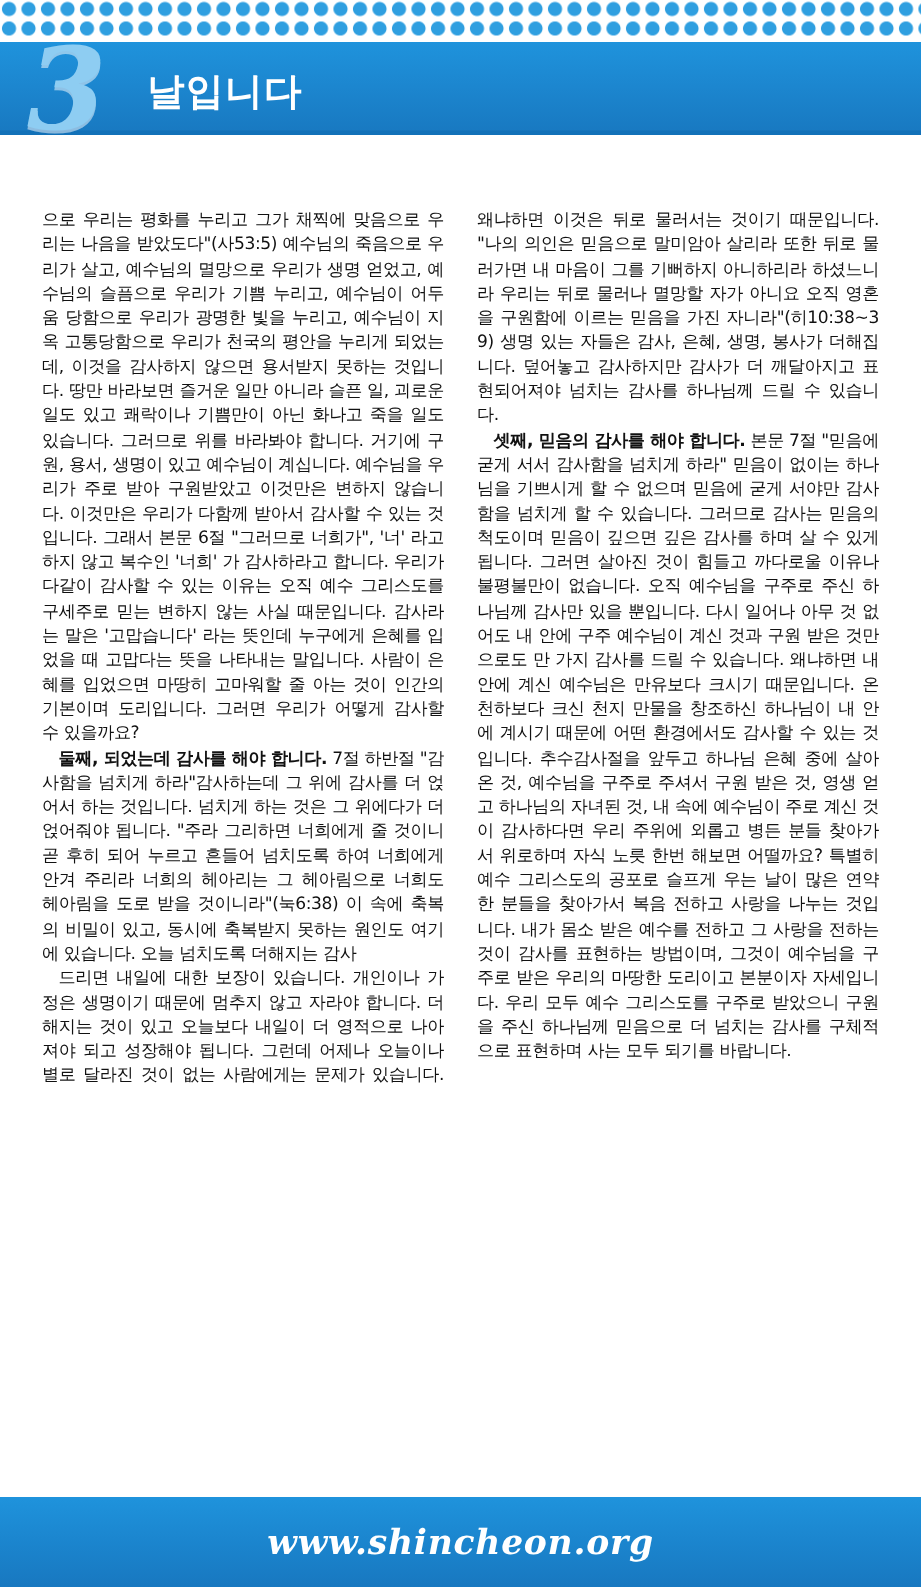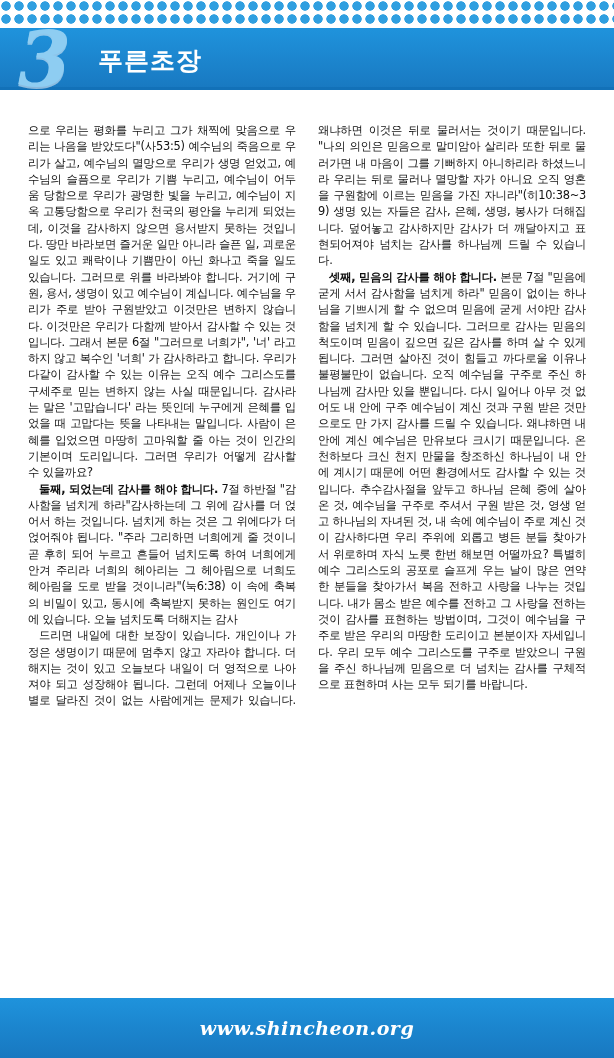--- a/index.html
+++ b/index.html
@@ -103,21 +103,21 @@
     top: 118px;
     left: 0;
     width: 614px;
     height: 880px;
     padding: 0;
     box-sizing: border-box;
   }
   .columns {
     position: absolute;
     left: 28px;
-    top: 4px;
+    top: 20px;
     width: 558px;
     height: 872px;
     column-count: 2;
     column-gap: 22px;
     font-size: 11.4px;
     line-height: 16.3px;
     text-align: justify;
     color: #111111;
     word-break: break-all;
     letter-spacing: -0.25px;
@@ -142,34 +142,34 @@
     height: 60px;
     background: linear-gradient(180deg, #1f93dc 0%, #1b85ce 50%, #1878c0 100%);
     display: flex;
     align-items: center;
     justify-content: center;
   }
   .footer-url {
     font-family: "DejaVu Serif", "Liberation Serif", serif;
     font-style: italic;
     font-weight: bold;
-    font-size: 19px;
+    font-size: 23px;
     color: #ffffff;
     letter-spacing: 0.5px;
   }
 </style>
 </head>
 <body>
 
 <div class="header">
   <div class="header-dots"></div>
   <div class="header-band"></div>
   <div class="header-bottomwhite"></div>
   <div class="chapter-number">3</div>
-  <div class="chapter-title">푸른초장</div>
+  <div class="chapter-title">날입니다</div>
 </div>
 
 <div class="content">
   <div class="columns">
     <p class="first">으로 우리는 평화를 누리고 그가 채찍에 맞음으로 우리는 나음을 받았도다"(사53:5) 예수님의 죽음으로 우리가 살고, 예수님의 멸망으로 우리가 생명 얻었고, 예수님의 슬픔으로 우리가 기쁨 누리고, 예수님이 어두움 당함으로 우리가 광명한 빛을 누리고, 예수님이 지옥 고통당함으로 우리가 천국의 평안을 누리게 되었는데, 이것을 감사하지 않으면 용서받지 못하는 것입니다. 땅만 바라보면 즐거운 일만 아니라 슬픈 일, 괴로운 일도 있고 쾌락이나 기쁨만이 아닌 화나고 죽을 일도 있습니다. 그러므로 위를 바라봐야 합니다. 거기에 구원, 용서, 생명이 있고 예수님이 계십니다. 예수님을 우리가 주로 받아 구원받았고 이것만은 변하지 않습니다. 이것만은 우리가 다함께 받아서 감사할 수 있는 것입니다. 그래서 본문 6절 "그러므로 너희가", '너' 라고 하지 않고 복수인 '너희' 가 감사하라고 합니다. 우리가 다같이 감사할 수 있는 이유는 오직 예수 그리스도를 구세주로 믿는 변하지 않는 사실 때문입니다. 감사라는 말은 '고맙습니다' 라는 뜻인데 누구에게 은혜를 입었을 때 고맙다는 뜻을 나타내는 말입니다. 사람이 은혜를 입었으면 마땅히 고마워할 줄 아는 것이 인간의 기본이며 도리입니다. 그러면 우리가 어떻게 감사할 수 있을까요?</p>
     <p><b>둘째, 되었는데 감사를 해야 합니다.</b> 7절 하반절 "감사함을 넘치게 하라"감사하는데 그 위에 감사를 더 얹어서 하는 것입니다. 넘치게 하는 것은 그 위에다가 더 얹어줘야 됩니다. "주라 그리하면 너희에게 줄 것이니 곧 후히 되어 누르고 흔들어 넘치도록 하여 너희에게 안겨 주리라 너희의 헤아리는 그 헤아림으로 너희도 헤아림을 도로 받을 것이니라"(눅6:38) 이 속에 축복의 비밀이 있고, 동시에 축복받지 못하는 원인도 여기에 있습니다. 오늘 넘치도록 더해지는 감사</p>
     <p>드리면 내일에 대한 보장이 있습니다. 개인이나 가정은 생명이기 때문에 멈추지 않고 자라야 합니다. 더해지는 것이 있고 오늘보다 내일이 더 영적으로 나아져야 되고 성장해야 됩니다. 그런데 어제나 오늘이나 별로 달라진 것이 없는 사람에게는 문제가 있습니다. 왜냐하면 이것은 뒤로 물러서는 것이기 때문입니다. "나의 의인은 믿음으로 말미암아 살리라 또한 뒤로 물러가면 내 마음이 그를 기뻐하지 아니하리라 하셨느니라 우리는 뒤로 물러나 멸망할 자가 아니요 오직 영혼을 구원함에 이르는 믿음을 가진 자니라"(히10:38~39) 생명 있는 자들은 감사, 은혜, 생명, 봉사가 더해집니다. 덮어놓고 감사하지만 감사가 더 깨달아지고 표현되어져야 넘치는 감사를 하나님께 드릴 수 있습니다.</p>
     <p><b>셋째, 믿음의 감사를 해야 합니다.</b> 본문 7절 "믿음에 굳게 서서 감사함을 넘치게 하라" 믿음이 없이는 하나님을 기쁘시게 할 수 없으며 믿음에 굳게 서야만 감사함을 넘치게 할 수 있습니다. 그러므로 감사는 믿음의 척도이며 믿음이 깊으면 깊은 감사를 하며 살 수 있게 됩니다. 그러면 살아진 것이 힘들고 까다로울 이유나 불평불만이 없습니다. 오직 예수님을 구주로 주신 하나님께 감사만 있을 뿐입니다. 다시 일어나 아무 것 없어도 내 안에 구주 예수님이 계신 것과 구원 받은 것만으로도 만 가지 감사를 드릴 수 있습니다. 왜냐하면 내 안에 계신 예수님은 만유보다 크시기 때문입니다. 온 천하보다 크신 천지 만물을 창조하신 하나님이 내 안에 계시기 때문에 어떤 환경에서도 감사할 수 있는 것입니다. 추수감사절을 앞두고 하나님 은혜 중에 살아온 것, 예수님을 구주로 주셔서 구원 받은 것, 영생 얻고 하나님의 자녀된 것, 내 속에 예수님이 주로 계신 것이 감사하다면 우리 주위에 외롭고 병든 분들 찾아가서 위로하며 자식 노릇 한번 해보면 어떨까요? 특별히 예수 그리스도의 공포로 슬프게 우는 날이 많은 연약한 분들을 찾아가서 복음 전하고 사랑을 나누는 것입니다. 내가 몸소 받은 예수를 전하고 그 사랑을 전하는 것이 감사를 표현하는 방법이며, 그것이 예수님을 구주로 받은 우리의 마땅한 도리이고 본분이자 자세입니다. 우리 모두 예수 그리스도를 구주로 받았으니 구원을 주신 하나님께 믿음으로 더 넘치는 감사를 구체적으로 표현하며 사는 모두 되기를 바랍니다.</p>
   </div>
 </div>

